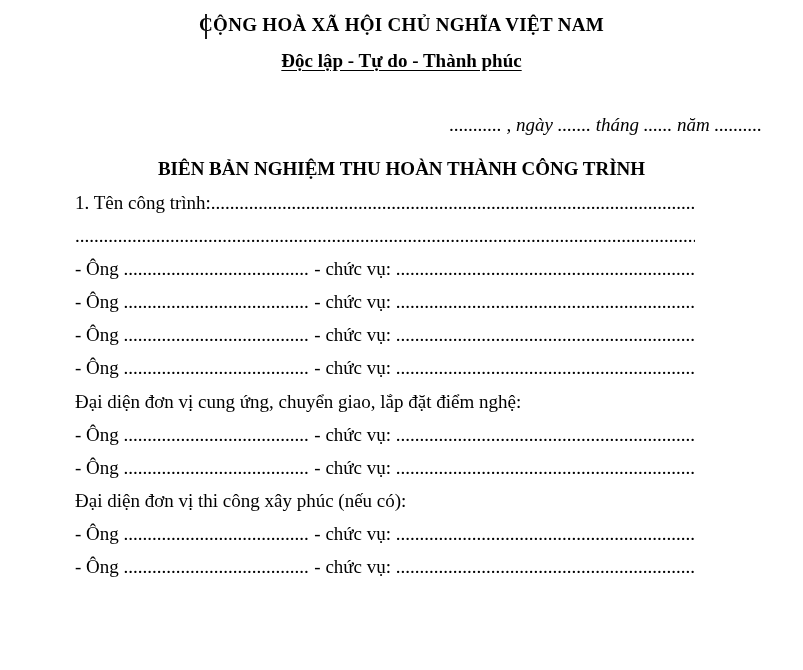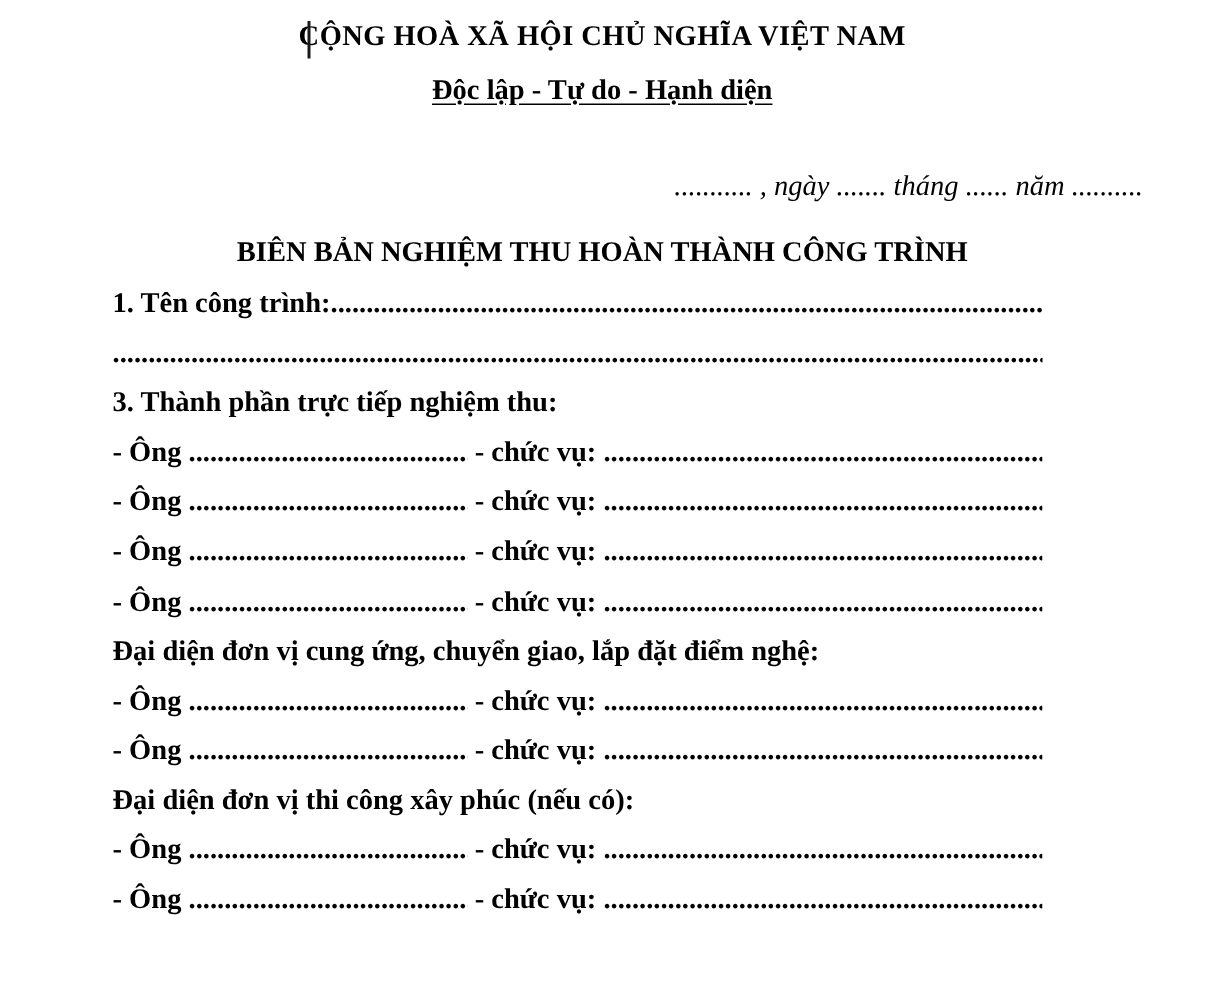--- a/index.html
+++ b/index.html
@@ -61,21 +61,20 @@
     margin-top: 20px;
     text-align: center;
     font-weight: bold;
     line-height: 24px;
     white-space: pre;
   }
   .body-lines {
     margin-top: 5px;
     margin-left: 75px;
     width: 620px;
-    font-weight: bold;
   }
   .line {
     display: flex;
     align-items: baseline;
     height: 33.1px;
     line-height: 33.1px;
     white-space: pre;
     overflow: hidden;
   }
   .line .lbl {
@@ -96,40 +95,37 @@
 </style>
 </head>
 <body>
 
 <div class="doc">
 
   <div class="caret"></div>
 
   <div class="nat-header1">CỘNG HOÀ XÃ HỘI CHỦ NGHĨA VIỆT NAM</div>
 
-  <div class="nat-header2">Độc lập - Tự do - Hạnh diện</div>
+  <div class="nat-header2">Độc lập - Tự do - Thành phúc</div>
 
   <div class="date-line">........... , ngày ....... tháng ...... năm ..........</div>
 
   <div class="doc-title">BIÊN BẢN NGHIỆM THU HOÀN THÀNH CÔNG TRÌNH</div>
 
   <div class="body-lines">
 
     <div class="line">
       <span class="lbl">1. Tên công trình:</span>
       <span class="dots dots-fill">......................................................................................................................................................</span>
     </div>
 
     <div class="line">
       <span class="dots dots-fill">......................................................................................................................................................</span>
     </div>
 
-    <div class="line">
-      <span class="lbl">3. Thành phần trực tiếp nghiệm thu:</span>
-    </div>
 
 
     <div class="line">
       <span class="lbl">- Ông </span>
       <span class="dots dots-mid">......................................................................................................................................................</span>
       <span class="lbl"> - chức vụ: </span>
       <span class="dots dots-fill">......................................................................................................................................................</span>
     </div>
 
     <div class="line">

